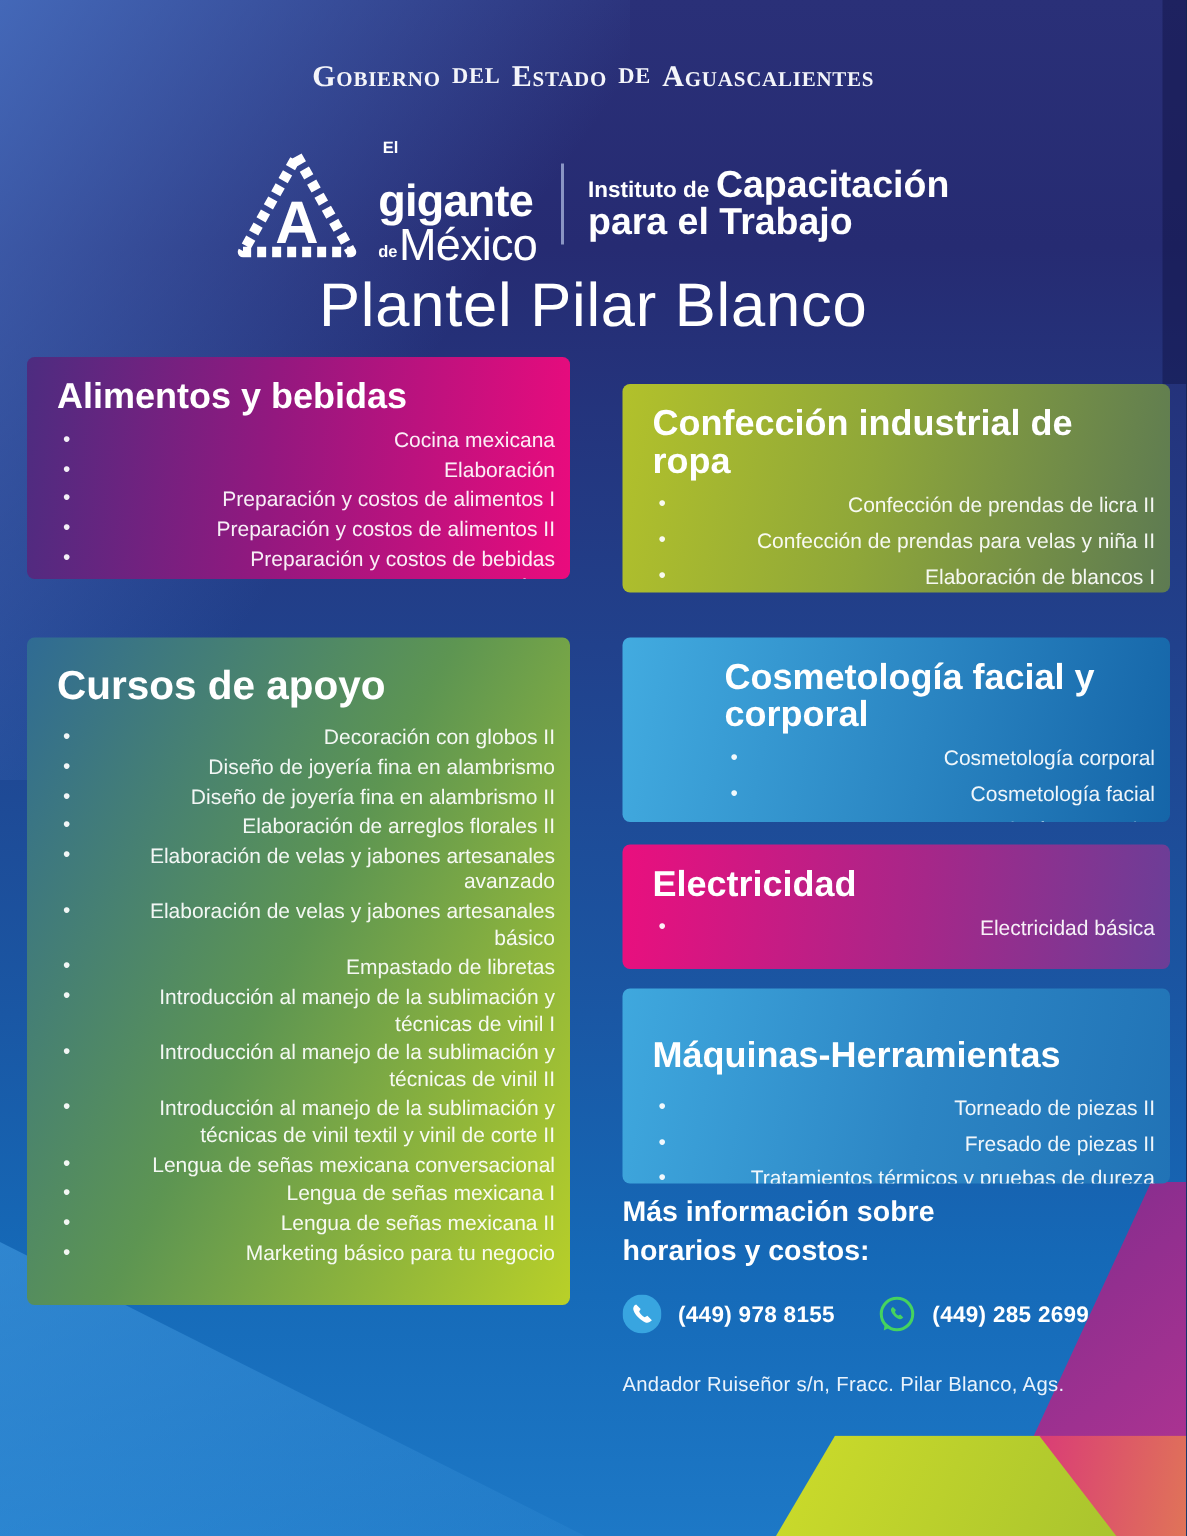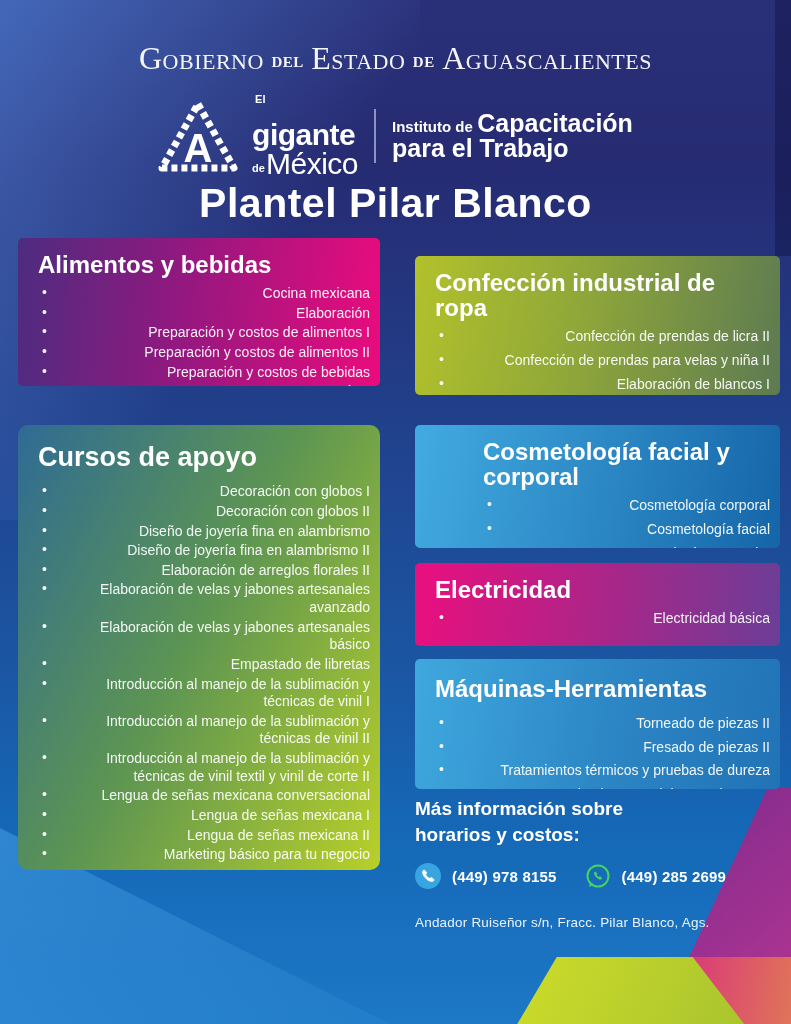--- a/index.html
+++ b/index.html
@@ -22,56 +22,56 @@
   .deco-pink { position:absolute; left:635px; top:957px; width:156px; height:67px;
     clip-path:polygon(37% 0,100% 0,100% 100%,70% 100%);
     background:linear-gradient(100deg,#d61f86 0%,#e07458 100%); }
   .deco-lime { position:absolute; left:515px; top:957px; width:232px; height:67px;
     clip-path:polygon(18% 0,77% 0,100% 100%,1% 100%);
     background:linear-gradient(115deg,#cddc2a 0%,#a9c42e 100%); }
 
   
   .gov-title { position:absolute; top:40px; left:0; width:100%; text-align:center;
     font-family:"Liberation Serif", serif; color:#f4f5fa; letter-spacing:.5px; white-space:nowrap; }
-  .gov-title .word { font-size:32px; font-variant:small-caps; font-weight:400; }
+  .gov-title .word { font-size:20px; font-variant:small-caps; font-weight:700; }
   .gov-title .conn { font-size:15px; text-transform:uppercase; font-weight:600; margin:0 3px; vertical-align:2px; }
 
   
   .brand-row { position:absolute; top:94px; left:0; width:100%;
     display:flex; justify-content:center; align-items:center; }
   .a-mark { flex:0 0 auto; margin-right:14px; }
   .gigante-lockup { line-height:1; }
   .gigante-lockup .el { font-size:11px; font-weight:bold; margin:0 0 16px 3px; }
   .gigante-lockup .gigante-word { font-size:30px; font-weight:bold; letter-spacing:-.5px; line-height:.95; }
   .gigante-lockup .mexico-line { display:flex; align-items:flex-end; }
   .gigante-lockup .de { font-size:11px; font-weight:bold; margin:0 1px 4px 0; }
   .gigante-lockup .mexico-word { font-size:30px; font-weight:normal; letter-spacing:-.5px; line-height:.95; }
   .brand-sep { width:2px; height:54px; background:rgba(205,220,250,.6); margin:0 16px; }
   .instituto-lockup { line-height:1.02; }
   .instituto-lockup .small { font-size:15px; font-weight:bold; }
   .instituto-lockup .big { font-size:25px; font-weight:bold; }
 
   .page-title { position:absolute; top:180px; left:0; width:100%; text-align:center;
-    font-size:41px; font-weight:bold; letter-spacing:.5px; }
+    font-size:41px; font-weight:normal; letter-spacing:.5px; }
 
   
   .box { position:absolute; border-radius:5px; overflow:hidden; }
   .box-title { font-size:24px; font-weight:bold; margin:14px 14px 8px 20px; line-height:1.05; }
   .box-cursos .box-title { font-size:27px; margin-top:18px; margin-bottom:12px; }
-  .box-maquinas .box-title { margin-top:17px; margin-bottom:14px; }
+  .box-maquinas .box-title { margin-top:32px; margin-bottom:14px; }
   .box-items { list-style:none; margin:0 10px 0 22px;text-align:right; }
   .box-items li { position:relative; padding-left:18px; font-size:14px; line-height:1.26;
     margin-bottom:2px; color:rgba(255,255,255,.93); }
   .box-items li::before { content:"•"; position:absolute; left:2px; top:-1px; }
   .roomy .box-items li { margin-bottom:6px; }
 
   .box-alimentos   { left:18px;  top:238px; width:362px; height:148px;
     background:linear-gradient(95deg,#4d2c80 0%,#93187f 45%,#ea0b7d 100%); }
   .box-cursos      { left:18px;  top:425px; width:362px; height:445px;
-    background:linear-gradient(118deg,#2f6b94 0%,#5d9552 48%,#b9d028 100%);border-radius:10px; }
+    background:linear-gradient(118deg,#2f6b94 0%,#5d9552 48%,#b9d028 100%); }
   .box-confeccion  { left:415px; top:256px; width:365px; height:139px;
     background:linear-gradient(100deg,#b2c12b 0%,#8fa739 45%,#5d7a52 100%); }
   .box-cosmetologia{ left:415px; top:425px; width:365px; height:123px;
     background:linear-gradient(100deg,#42abe0 0%,#2a85c2 55%,#1565a8 100%);padding-left:48px; }
   .box-electricidad{ left:415px; top:563px; width:365px; height:83px;
     background:linear-gradient(95deg,#ea0f7e 0%,#a62789 55%,#6b3e97 100%); }
   .box-maquinas    { left:415px; top:659px; width:365px; height:130px;
     background:linear-gradient(100deg,#3fa8de 0%,#2c85c4 55%,#2173b6 100%); }
 
   
@@ -137,21 +137,20 @@
         <li>Preparación y costos de alimentos I</li>
         <li>Preparación y costos de alimentos II</li>
         <li>Preparación y costos de bebidas</li>
         <li>Repostería II</li>
       </ul>
   </section>
 
   <section class="box box-cursos">
     <h2 class="box-title">Cursos de apoyo</h2>
     <ul class="box-items">
-        <li>Decoración con globos I</li>
         <li>Decoración con globos II</li>
         <li>Diseño de joyería fina en alambrismo</li>
         <li>Diseño de joyería fina en alambrismo II</li>
         <li>Elaboración de arreglos florales II</li>
         <li>Elaboración de velas y jabones artesanales avanzado</li>
         <li>Elaboración de velas y jabones artesanales básico</li>
         <li>Empastado de libretas</li>
         <li>Introducción al manejo de la sublimación y técnicas de vinil I</li>
         <li>Introducción al manejo de la sublimación y técnicas de vinil II</li>
         <li>Introducción al manejo de la sublimación y técnicas de vinil textil y vinil de corte II</li>

